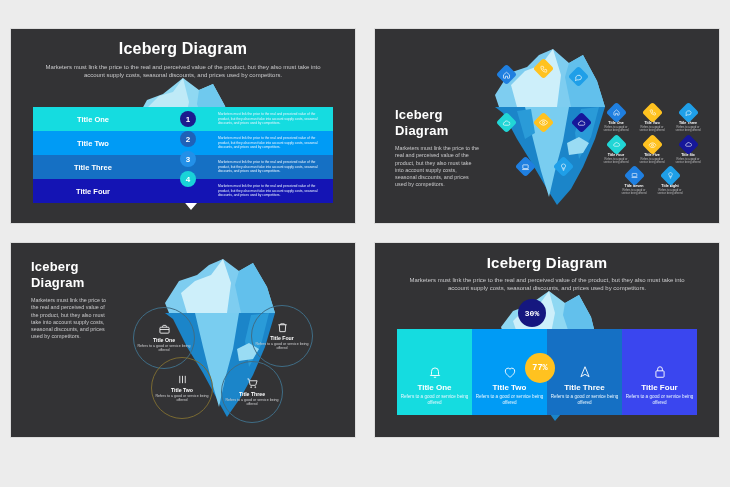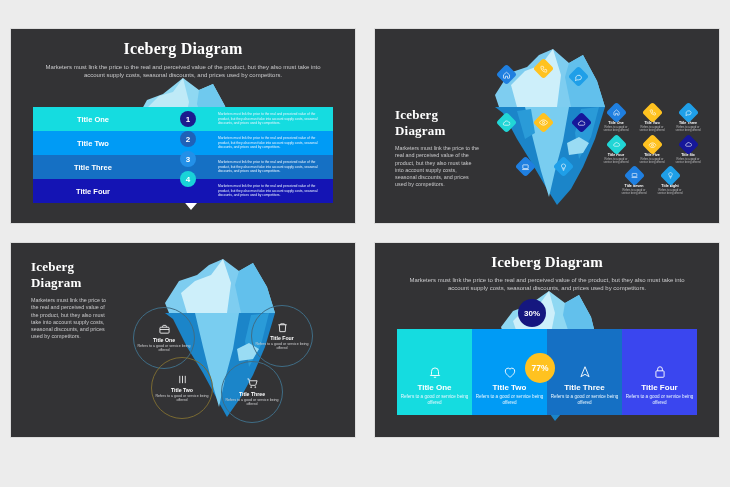--- a/index.html
+++ b/index.html
@@ -27,21 +27,20 @@
     overflow:hidden;
     box-shadow:0 0 0 1px #dcdcdc;
   }
   .slide-inner{position:absolute;inset:0;}
 
   
   .big-title{
     color:#ffffff;
     font-weight:bold;
     letter-spacing:.2px;
-    font-family:Liberation Serif, serif;
   }
   .desc{color:#c9c9cb;}
 
   
   .s1 .hdr{position:absolute;top:10px;left:0;right:0;text-align:center;}
   .s1 .hdr .big-title{font-size:16px;line-height:20px;}
   .s1 .hdr .desc{font-size:6px;line-height:8px;margin:4px 28px 0;}
 
   .s1 .berg-wrap{position:absolute;left:118px;top:49px;width:108px;height:132px;}
   .bands{position:absolute;left:22px;top:78px;width:300px;height:96px;}
@@ -118,21 +117,21 @@
   }
   .col .ct{font-size:8px;font-weight:bold;color:#fff;margin-top:4px;}
   .col .cs{font-size:4.6px;line-height:6px;color:#eaf7ff;text-align:center;margin-top:2px;}
   .c1{background:#15dce0;}
   .c2{background:#009bf5;}
   .c3{background:#1570c4;}
   .c4{background:#3a46ef;}
   .badge{
     position:absolute;border-radius:50%;
     display:flex;align-items:center;justify-content:center;
-    color:#fff;font-weight:bold;
+    color:#fff;font-weight:bold;font-family:Liberation Mono, monospace;
   }
   .badge-30{left:143px;top:56px;width:28px;height:28px;background:#15177f;font-size:8px;}
   .badge-70{left:150px;top:110px;width:30px;height:30px;background:#ffc220;font-size:8.5px;color:#fff;}
 
   svg{display:block;}
 </style>
 </head>
 <body>
 
 <div class="grid">

